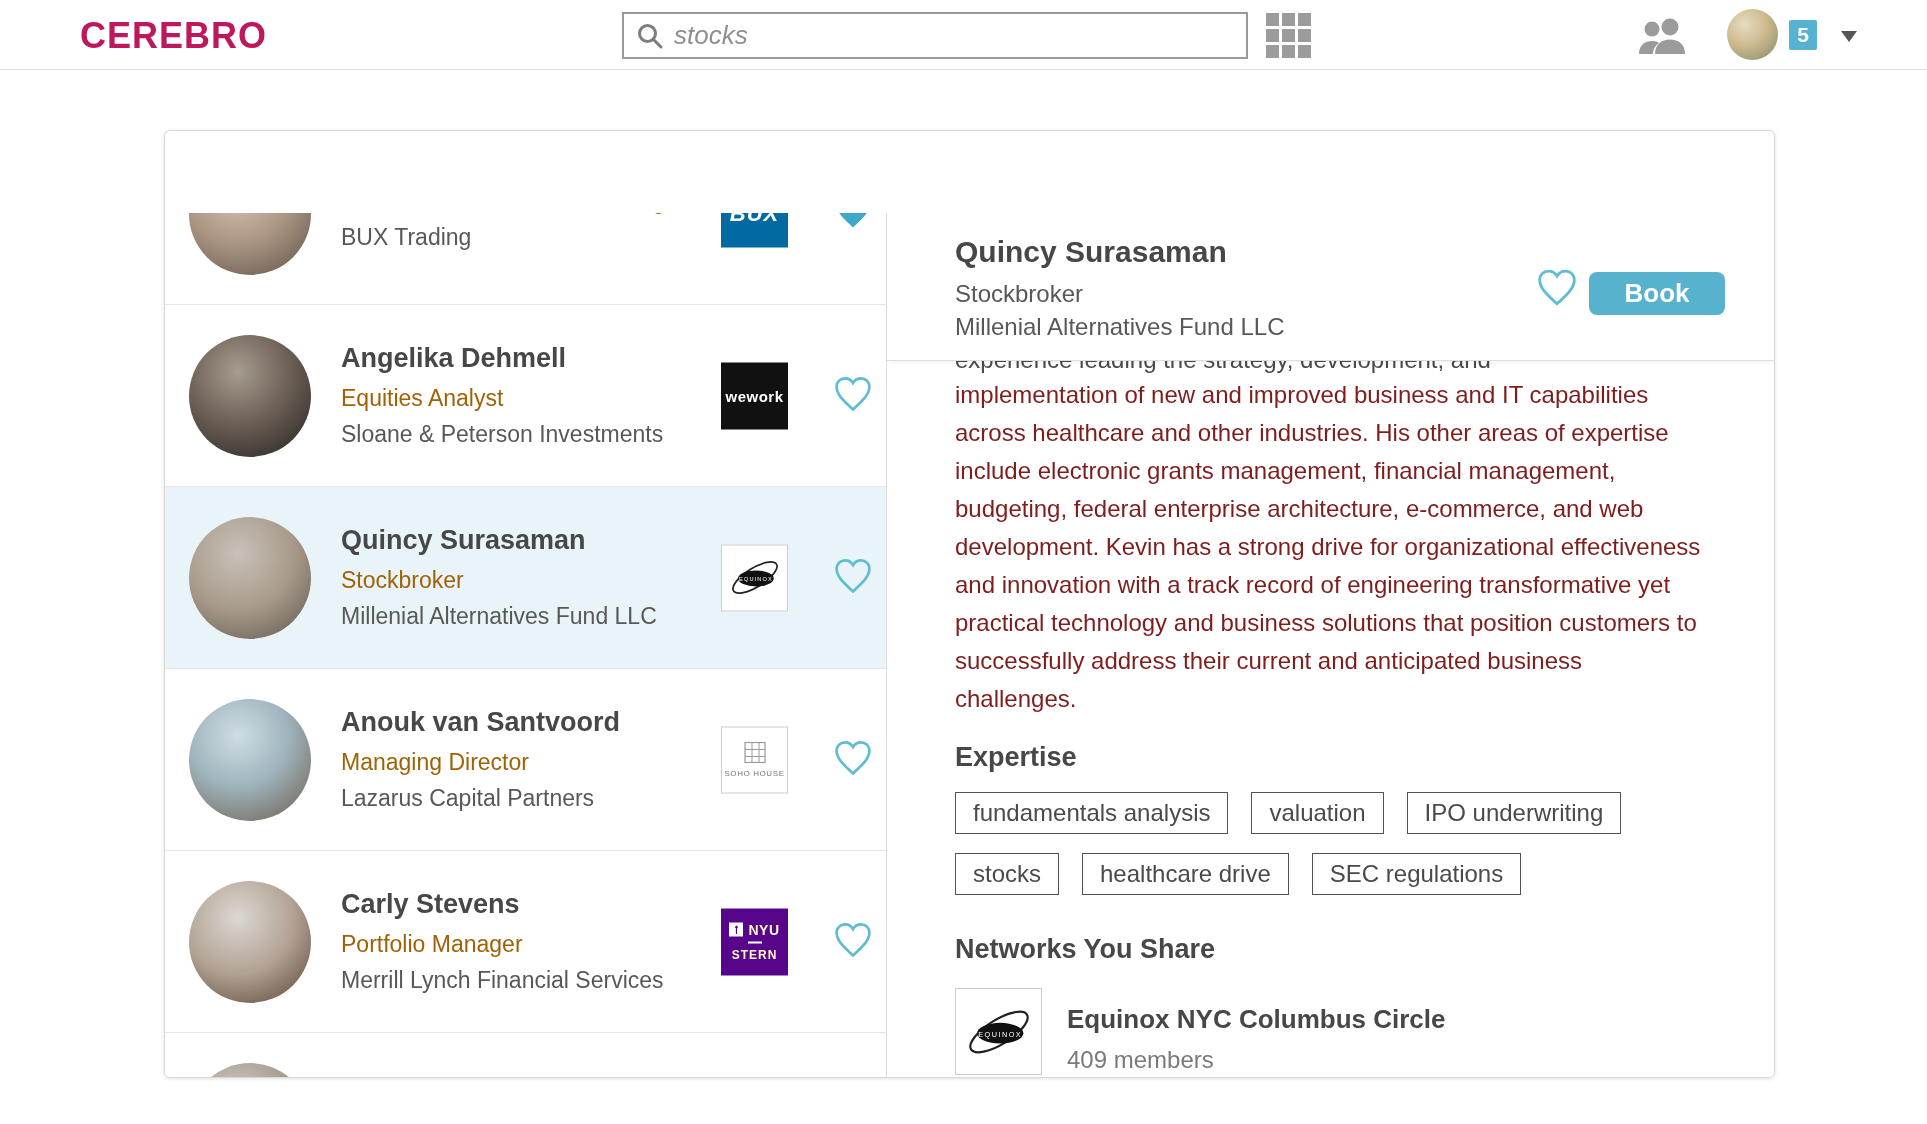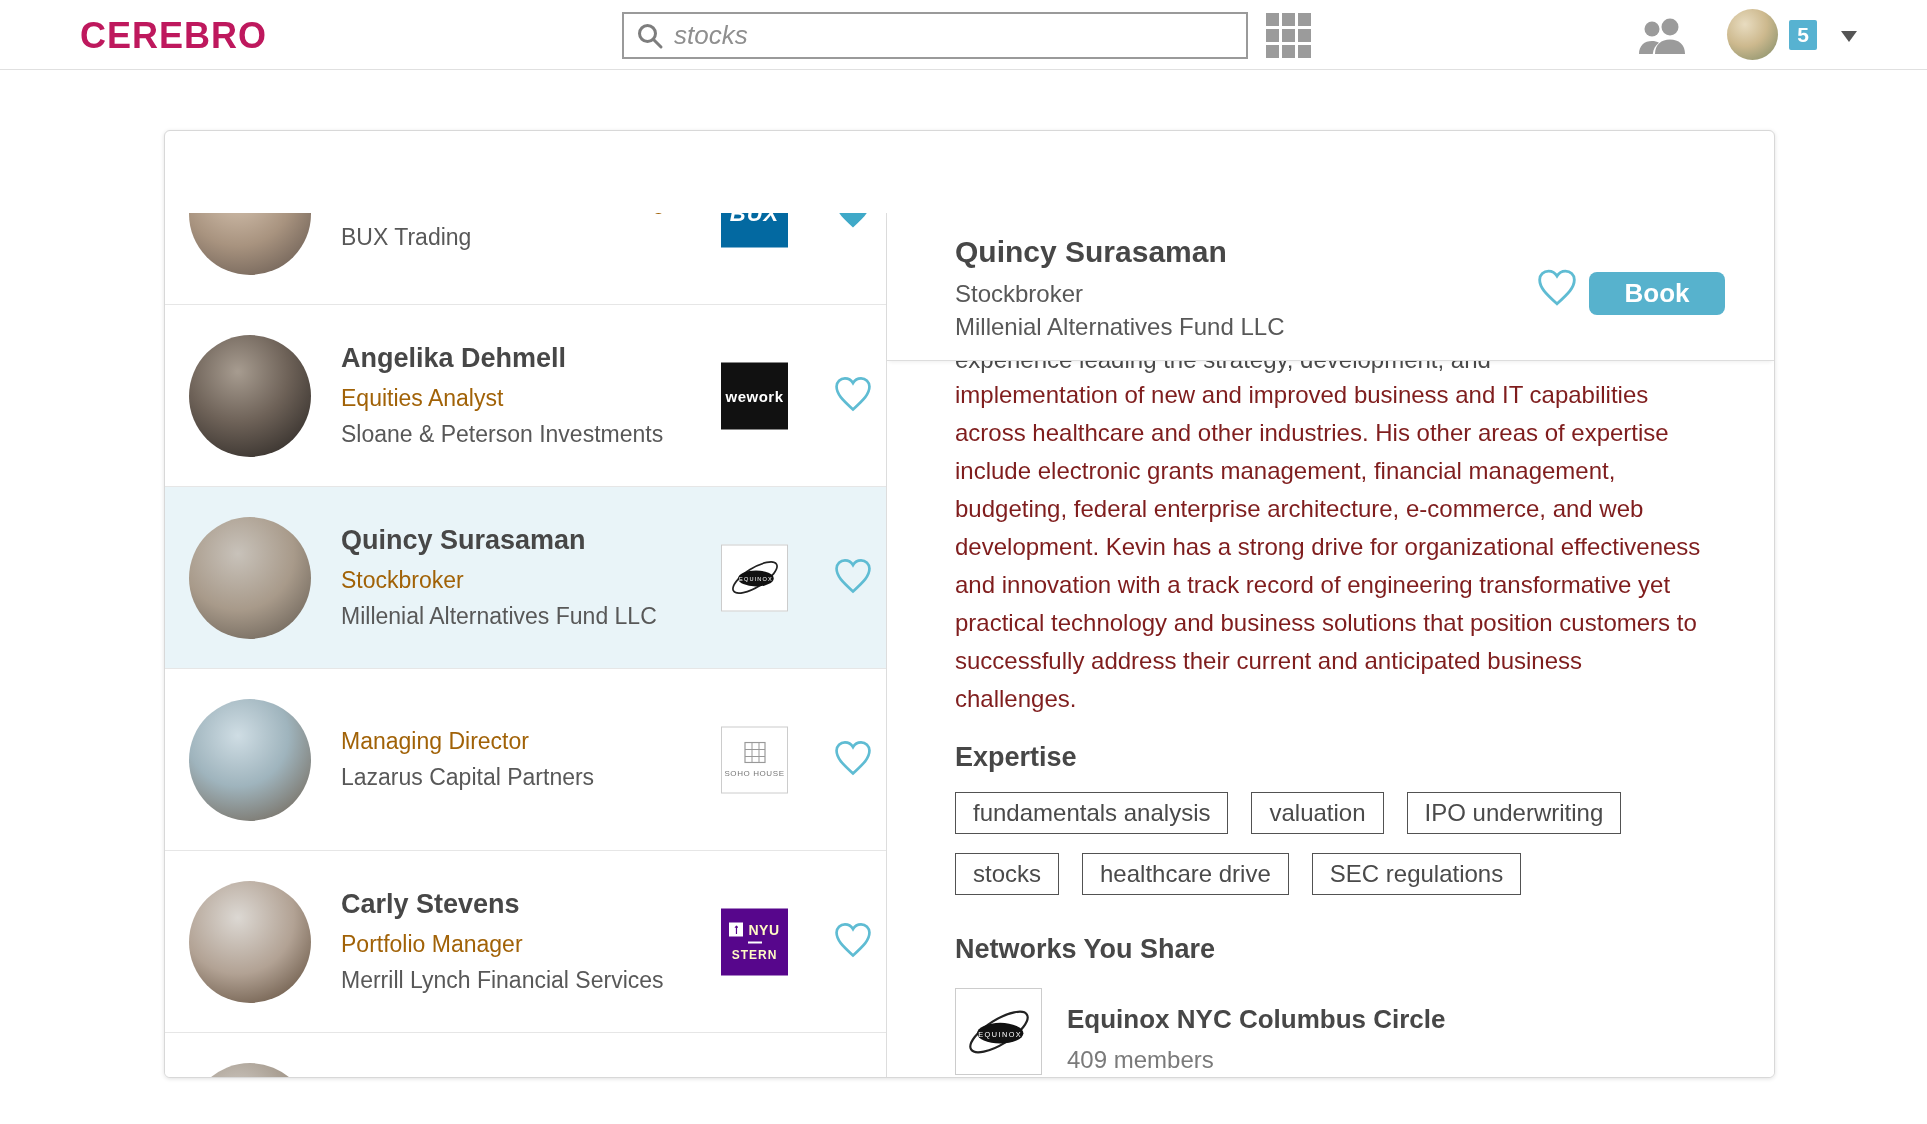--- a/index.html
+++ b/index.html
@@ -209,20 +209,21 @@
           <div class="heartslot">
             <svg width="40" height="37" viewBox="0 0 38 36">
               <path class="heart-outline" d="M19 33C8.5 23.5 3 18 3 10.8 3 6.2 6.7 2.8 11.2 2.8c3.2 0 6.2 1.8 7.8 4.6 1.6-2.8 4.6-4.6 7.8-4.6 4.5 0 8.2 3.4 8.2 8C35 18 29.5 23.5 19 33z"></path>
             </svg>
           </div>
         </div>
 
         <div class="row">
           <div class="pav av-anouk"></div>
           <div class="ptext">
+            <div class="pname">Anouk van Santvoord</div>
             <div class="ptitle">Managing Director</div>
             <div class="pcompany">Lazarus Capital Partners</div>
           </div>
           <div class="logoslot">
             <div class="logo-box">
               <svg width="22" height="22" viewBox="0 0 22 22">
                 <rect x="1" y="1" width="20" height="20" fill="none" stroke="#999" stroke-width="1.2"></rect>
                 <line x1="8" y1="1" x2="8" y2="21" stroke="#999" stroke-width="1"></line>
                 <line x1="15" y1="1" x2="15" y2="21" stroke="#999" stroke-width="1"></line>
                 <line x1="1" y1="8" x2="21" y2="8" stroke="#999" stroke-width="1"></line>

